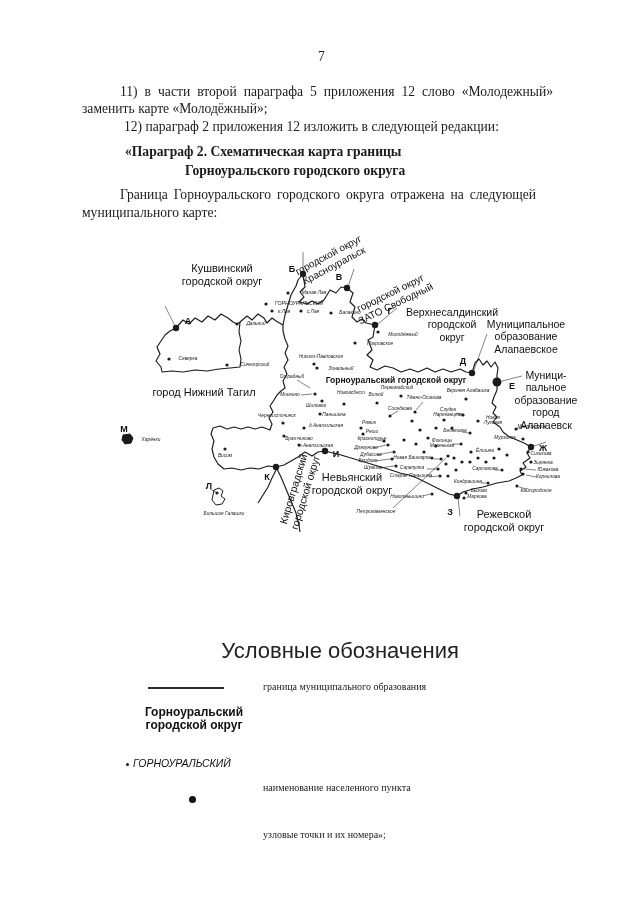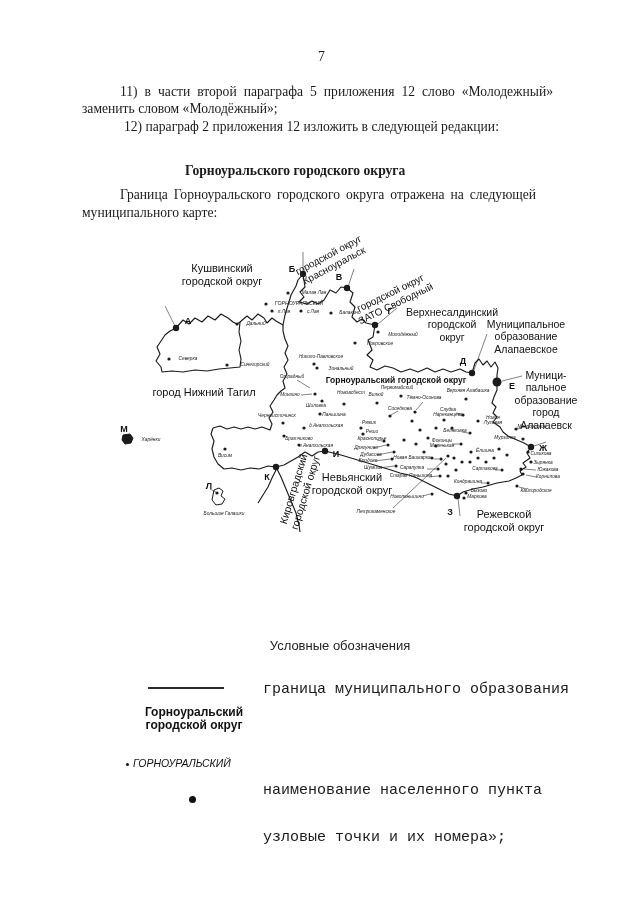--- a/index.html
+++ b/index.html
@@ -2,41 +2,42 @@
 <html><head>
 <meta charset="utf-8">
 <style>
   html,body{margin:0;padding:0;background:#e8e8e8;}
   .page{position:relative;width:640px;height:905px;background:#ffffff;overflow:hidden;
         font-family:"Liberation Serif", serif;color:#1b1b1b;}
   .abs{position:absolute;}
   .doc-line{font-size:13.6px;white-space:nowrap;}
   .bold{font-weight:bold;}
   #map-svg{position:absolute;left:0;top:0;pointer-events:none;}
-  .legend-title{font-family:"Liberation Sans", sans-serif;font-size:13px;text-align:center;color:#222;}
-  .legend-label{font-family:Liberation Mono, monospace;font-size:15px;color:#1b1b1b;white-space:nowrap;}
+  .legend-title{font-family:"Liberation Sans", sans-serif;font-size:22px;text-align:center;color:#222;}
+  .legend-label{font-family:Liberation Serif, serif;font-size:10px;color:#1b1b1b;white-space:nowrap;}
   .legend-line{border-top:2px solid #2a2a2a;width:76px;height:0;}
   .legend-name{font-family:"Liberation Sans", sans-serif;font-size:12px;font-weight:bold;line-height:13px;
                text-align:center;color:#111;}
   .legend-loc{font-family:"Liberation Sans", sans-serif;font-size:10.5px;font-style:italic;color:#111;white-space:nowrap;}
   .legend-dot{width:7px;height:7px;border-radius:50%;background:#111;}
   .legend-smalldot{display:inline-block;width:3px;height:3px;border-radius:50%;background:#111;vertical-align:middle;margin-right:4px;}
 </style>
 </head>
 <body>
 
 <div class="page">
 
   <div class="abs doc-line" style="left:318px;top:49px;">7</div>
 
   <div class="abs doc-line" style="left:120px;top:84px;word-spacing:3.6px;">11) в части второй параграфа 5 приложения 12 слово «Молодежный»</div>
-  <div class="abs doc-line" style="left:82px;top:101px;">заменить словом «Молодёжный»;</div>
+  <div class="abs doc-line" style="left:82px;top:101px;">заменить карте «Молодёжный»;</div>
 
   <div class="abs doc-line" style="left:124px;top:119px;">12) параграф 2 приложения 12 изложить в следующей редакции:</div>
 
+  <div class="abs doc-line bold" style="left:125px;top:144px;">«Параграф 2. Схематическая карта границы</div>
   <div class="abs doc-line" style="left:120px;top:187px;word-spacing:2.6px;">Граница Горноуральского городского округа отражена на следующей</div>
 
   <div class="abs doc-line bold" style="left:185px;top:163px;">Горноуральского городского округа</div>
   <div class="abs doc-line" style="left:82px;top:205px;">муниципального карте:</div>
 
   <svg id="map-svg" width="640" height="560" viewBox="0 0 640 560">
       <g>
         <polyline points="176,328 183,320 189,324 195,318 202,322 208,316 215,320 221,314 228,318 233,322 237,324 240,322 247,316 252,320 258,314 264,318 267,323 272,318 276,321 283,325 285,315 288,305 291,295 296,286 298,280 303,274 305,287 300,292 304,297 299,302 307,304 312,301 318,304 324,300 330,290 336,293 341,287 347,288 353,293 350,302 355,307 352,317 357,322 362,319 366,323 375,325 373,337 368,340 372,350 367,355 373,360 370,367 377,370 385,366 393,368 401,372 410,369 418,372 427,368 435,372 443,369 451,372 460,369 466,372 472,373 475,363 479,359 483,365 487,361 491,367 495,362 498,368 497,375 497,382 497,390 494,397 492,403 496,407 493,413 497,417 493,422 500,427 503,432 508,436 517,440 524,443 531,447 527,453 530,458 523,463 526,467 520,471 522,475 516,478 509,481 497,483 483,487 473,489 463,492 457,496 449,494 441,490 433,486 425,482 417,478 409,475 400,473 391,470 381,467 371,464 361,461 351,458 341,455 333,453 325,451 318,452 312,456 305,452 298,457 291,461 284,465 276,467" fill="none" stroke="#1b1b1b" stroke-width="1.15" stroke-linejoin="round"></polyline>
         <polyline points="176,328 170,331 165,335 161,341 157,347 160,354 156,361 161,367 162,372 172,371 183,372 195,370 207,371 219,369 230,368 240,367 241,359 239,350 241,341 239,332 240,322" fill="none" stroke="#1b1b1b" stroke-width="1.15" stroke-linejoin="round"></polyline>
         <polyline points="213,428 220,426 227,429 234,427 241,429 248,427 255,429 262,427 270,430 272,424 269,418 273,412 270,406 274,400 277,395 281,391 285,388 283,381 287,374 284,367 288,360 285,353 288,346 285,339 283,331 283,325" fill="none" stroke="#1b1b1b" stroke-width="1.15" stroke-linejoin="round"></polyline>

